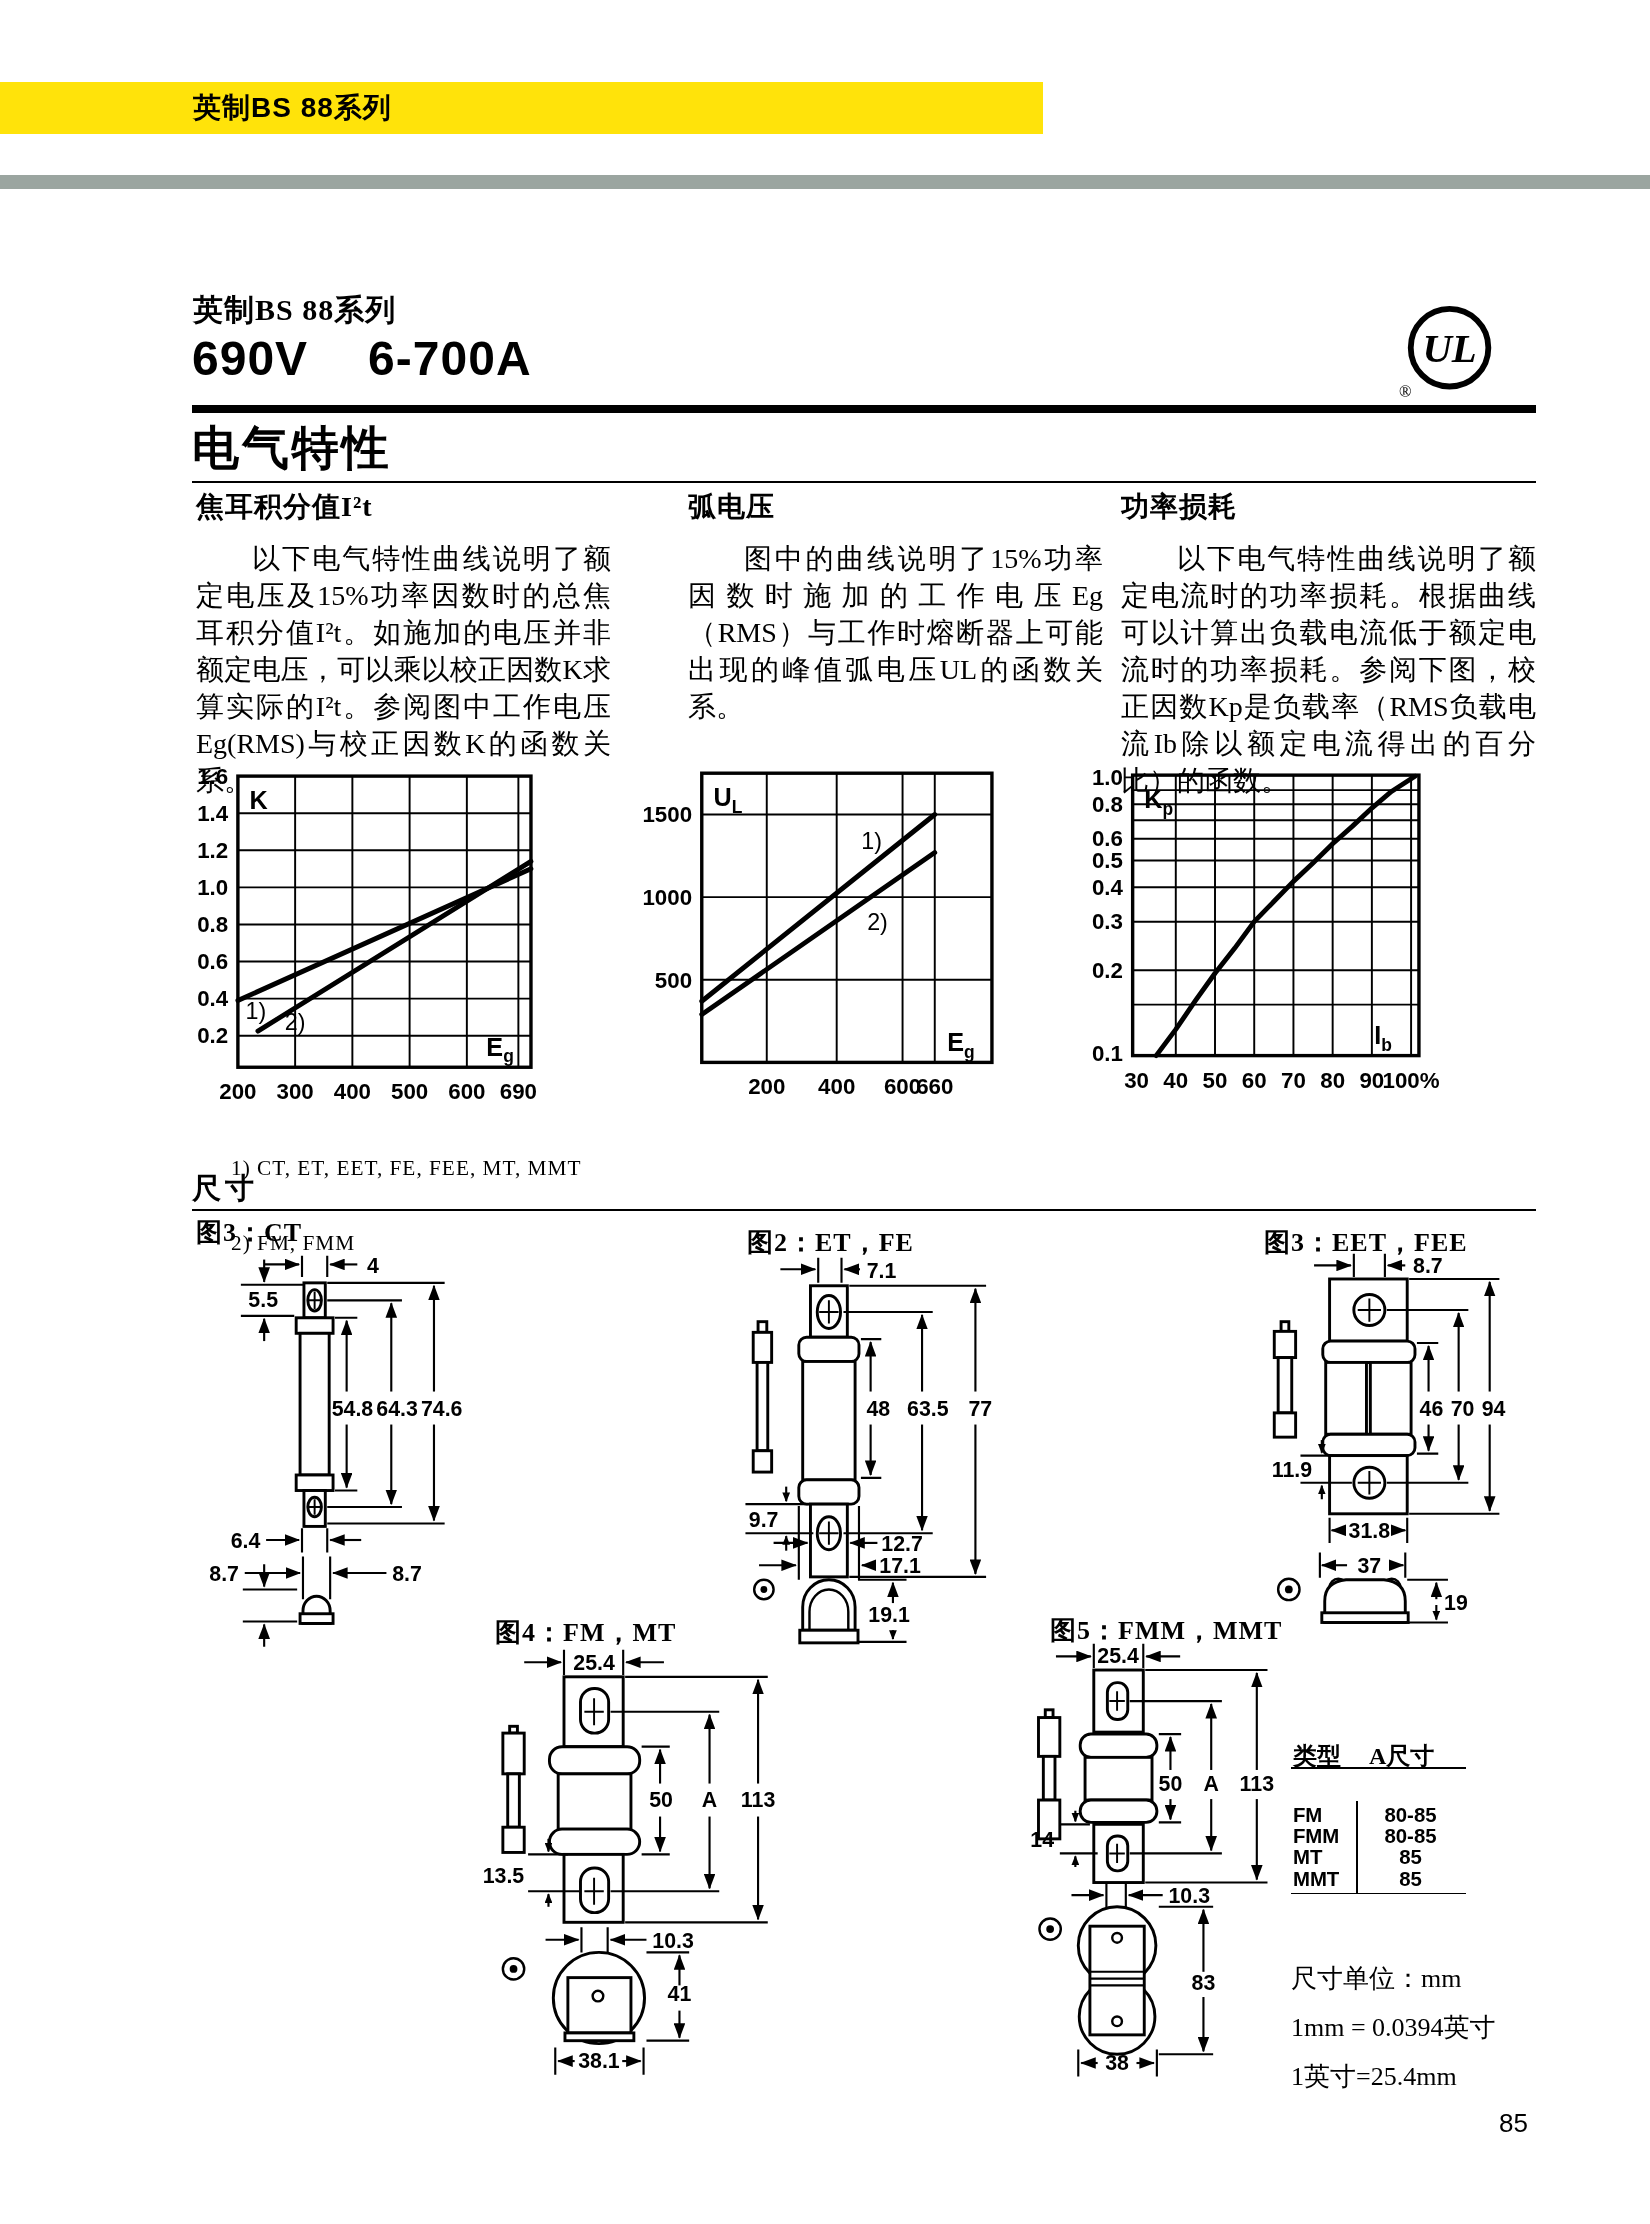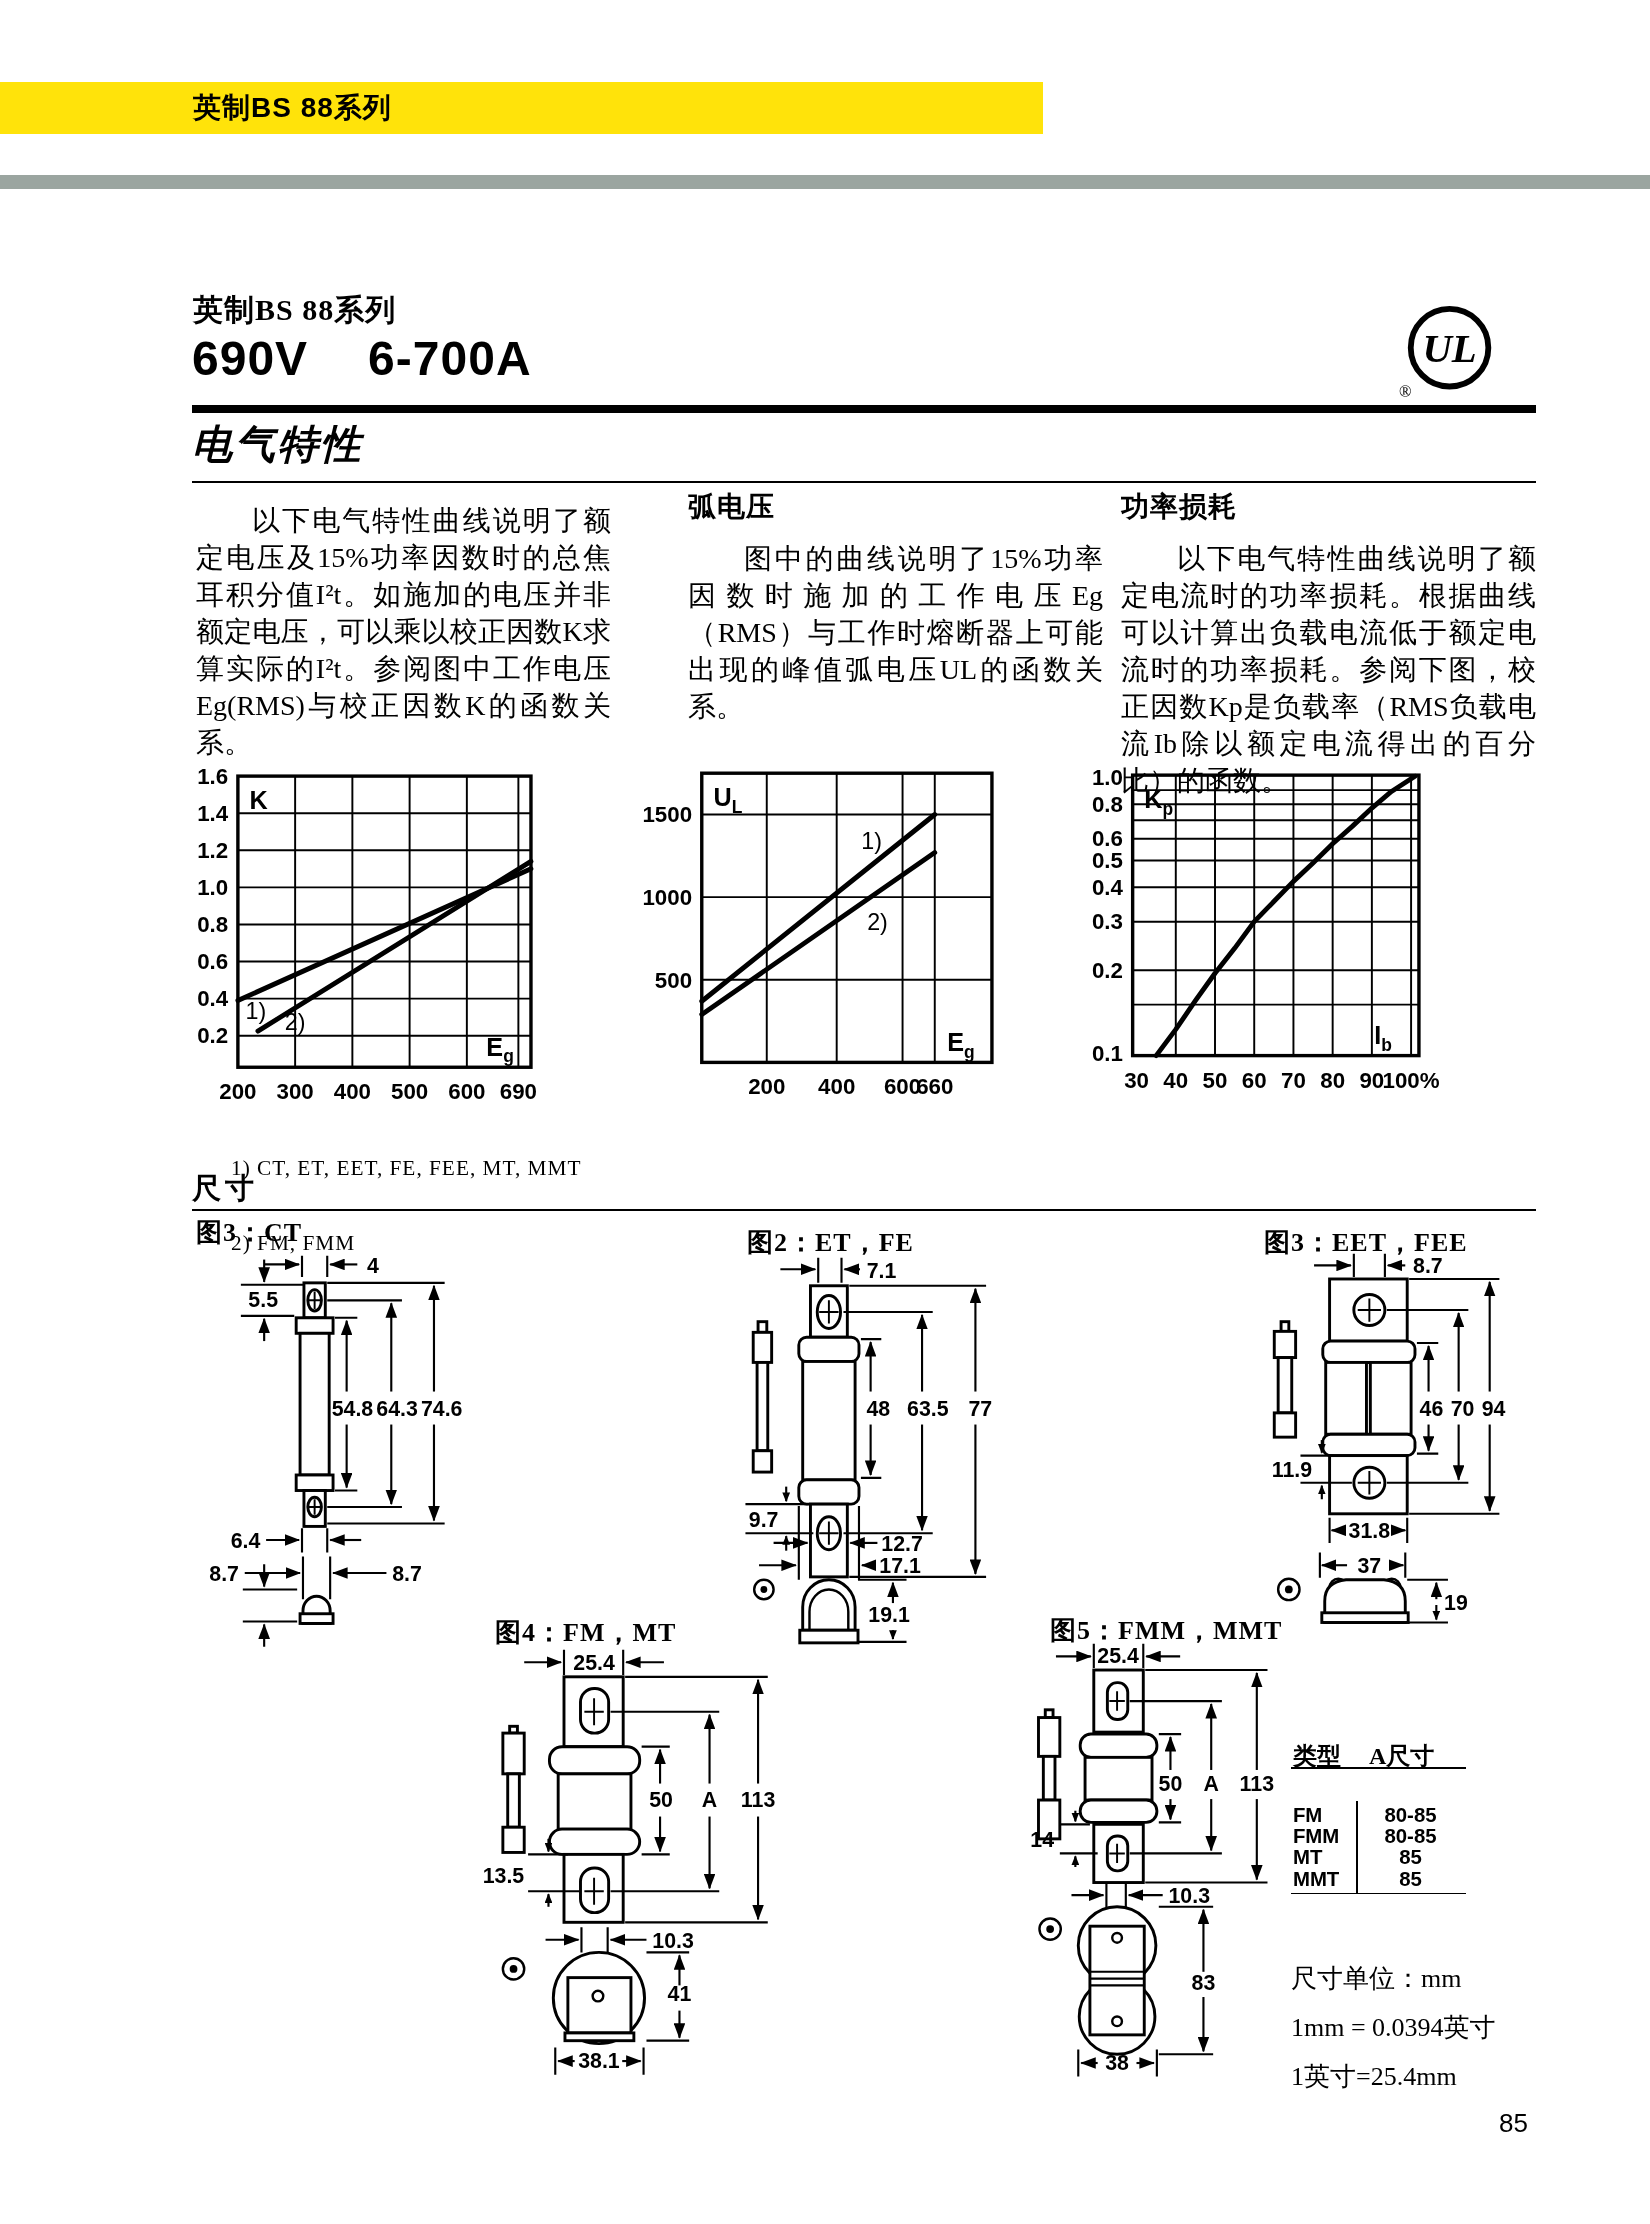--- a/index.html
+++ b/index.html
@@ -9,21 +9,21 @@
   .band{left:0;top:82px;width:1043px;height:52px;background:#ffe30a;}
   .band span{position:absolute;left:193px;top:0;line-height:52px;font-family:"Liberation Sans",sans-serif;
              font-weight:700;font-size:28px;letter-spacing:1px;}
   .graybar{left:0;top:175px;width:1651px;height:13.6px;background:#9ba5a0;}
   .series-title{left:193px;top:290px;font-size:30px;font-weight:700;letter-spacing:1px;}
   .rating{left:192px;top:331px;font-family:"Liberation Sans",sans-serif;font-weight:700;font-size:48px;letter-spacing:1px;}
   .rating .gap{display:inline-block;width:60px;}
   .rule-thick{left:192px;top:405px;width:1344px;height:7.8px;background:#000;}
   .rule-thin1{left:192px;top:481px;width:1344px;height:1.9px;background:#000;}
   .rule-thin2{left:192px;top:1209px;width:1344px;height:1.9px;background:#000;}
-  .h-elec{left:192px;top:417px;font-size:40px;font-weight:700;letter-spacing:2.9px;font-style:italic;}
+  .h-elec{left:192px;top:417px;font-size:47px;font-weight:700;letter-spacing:2.9px;}
   .h-dim{left:192px;top:1153px;font-size:29px;font-weight:700;letter-spacing:3.9px;margin-top:16px;}
   .col{width:415px;}
   .col h3{margin:0;font-size:28px;font-weight:700;letter-spacing:1px;}
   .col p{margin:13.6px 0 0 0;font-size:28px;line-height:37px;text-align:justify;text-indent:2em;}
   .legend{font-size:21.3px;line-height:25px;letter-spacing:1px;white-space:pre;}
   .figtitle{font-size:26px;font-weight:700;letter-spacing:1px;}
   svg text{fill:#000;}
   .tick{font:700 23px "Liberation Sans","DejaVu Sans",sans-serif;}
   .clabel{font:700 26px "Liberation Sans",sans-serif;}
   .csub{font-size:18px;}
@@ -68,20 +68,21 @@
     <circle cx="56" cy="44" r="40" fill="none" stroke="#000" stroke-width="6"></circle>
     <text x="56" y="59" text-anchor="middle" font-family="Liberation Serif,serif" font-style="italic" font-weight="700" font-size="42">UL</text>
     <text x="4" y="95" font-size="17">®</text>
   </svg>
 
   <div class="abs rule-thick"></div>
   <div class="abs h-elec">电气特性</div>
   <div class="abs rule-thin1"></div>
 
   <div class="abs col" style="left:196px;top:488px;">
+    <h3>焦耳积分值I²t</h3>
     <p>以下电气特性曲线说明了额定电压及15%功率因数时的总焦耳积分值I²t。如施加的电压并非额定电压，可以乘以校正因数K求算实际的I²t。参阅图中工作电压Eg(RMS)与校正因数K的函数关系。</p>
   </div>
   <div class="abs col" style="left:688px;top:488px;">
     <h3>弧电压</h3>
     <p>图中的曲线说明了15%功率因数时施加的工作电压Eg（RMS）与工作时熔断器上可能出现的峰值弧电压UL的函数关系。</p>
   </div>
   <div class="abs col" style="left:1121px;top:488px;">
     <h3>功率损耗</h3>
     <p>以下电气特性曲线说明了额定电流时的功率损耗。根据曲线可以计算出负载电流低于额定电流时的功率损耗。参阅下图，校正因数Kp是负载率（RMS负载电流Ib除以额定电流得出的百分比）的函数。</p>
   </div>

